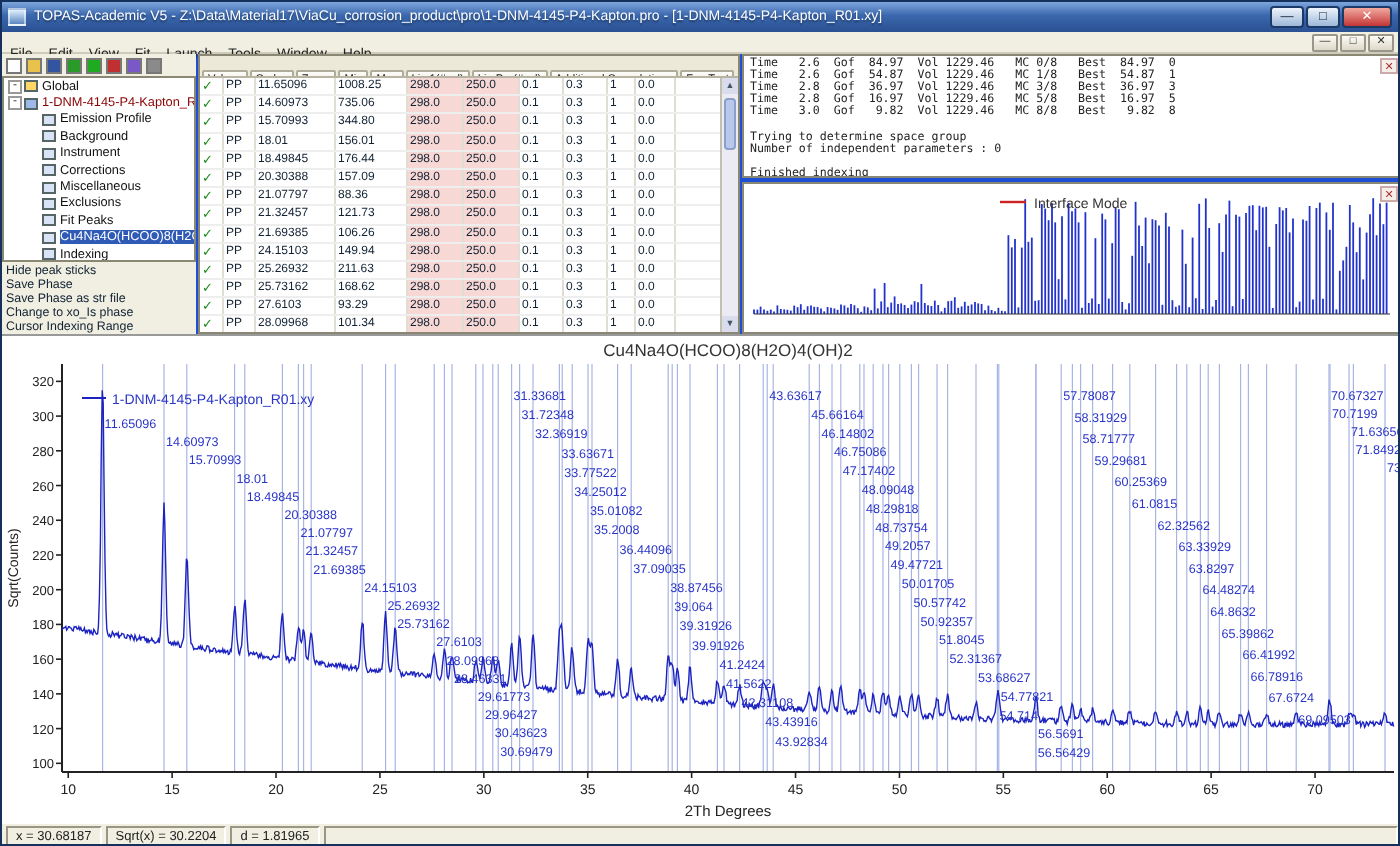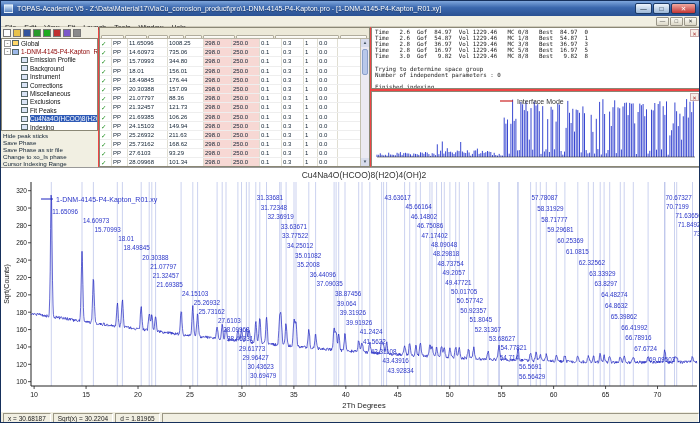--- a/index.html
+++ b/index.html
@@ -1,18 +1,18 @@
 <!DOCTYPE html>
 <html><head>
 <meta charset="utf-8">
 <style>
   *{margin:0;padding:0;box-sizing:border-box;}
   html,body{width:700px;height:423px;overflow:hidden;}
   body{font-family:"Liberation Sans",sans-serif;background:#666;}
-  .win{position:absolute;top:0;left:0;width:700px;height:423px;background:#ef4444;border:1px solid #16305c;overflow:hidden;}
+  .win{position:absolute;top:0;left:0;width:700px;height:423px;background:#1d4ed8;border:1px solid #16305c;overflow:hidden;}
 
   
   .titlebar{position:absolute;top:0;left:0;right:0;height:15px;background:linear-gradient(#7ea6dd,#3a67ad 45%,#2a5192);}
   .app-icon{position:absolute;left:3px;top:3px;width:9px;height:9px;background:linear-gradient(#dff0ff,#5c86c0);border:1px solid rgba(255,255,255,.5);}
   .title-text{position:absolute;left:16px;top:0;line-height:15px;font-size:7px;color:#fff;white-space:nowrap;text-shadow:0 1px 1px rgba(0,0,0,.4);}
   .winctrl{position:absolute;right:3px;top:2px;display:flex;gap:1px;}
   .wbtn{width:17px;height:11px;border:1px solid #1c3a66;border-radius:2px;background:linear-gradient(#eef4fc,#9db8d8);font-size:6.5px;line-height:9px;text-align:center;color:#123;}
   .wbtn.close{width:25px;background:linear-gradient(#f2a9a0,#c23535);color:#fff;}
 
   

